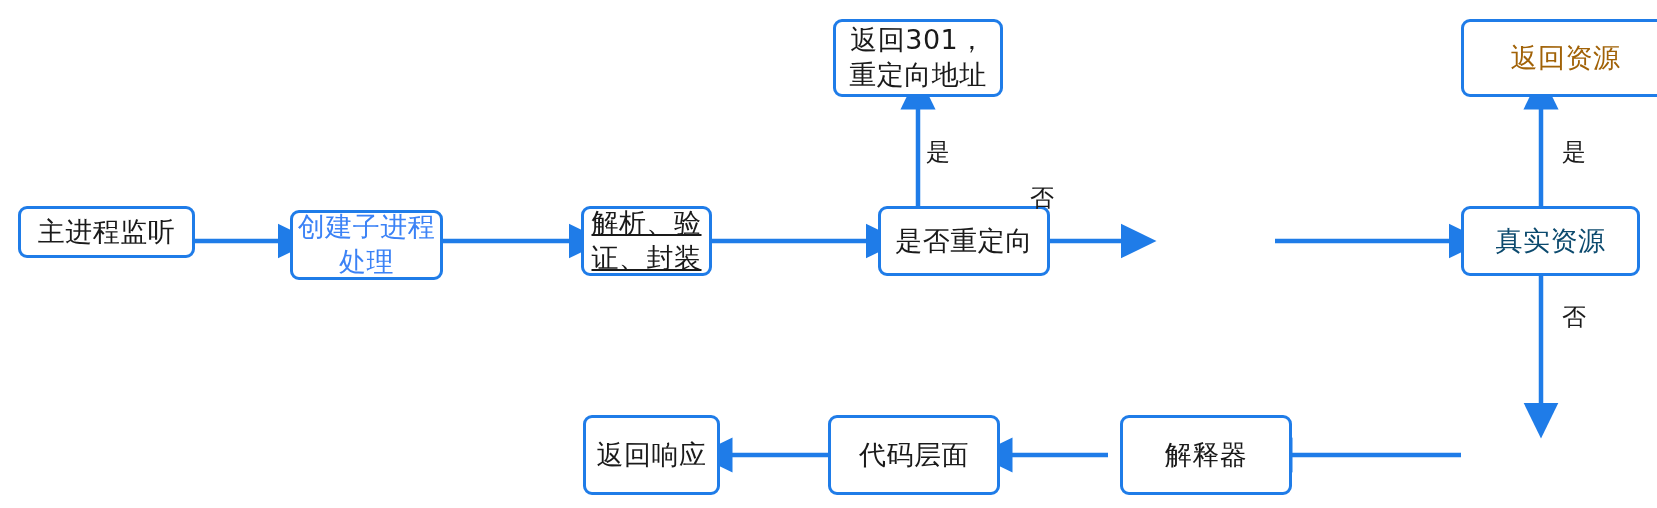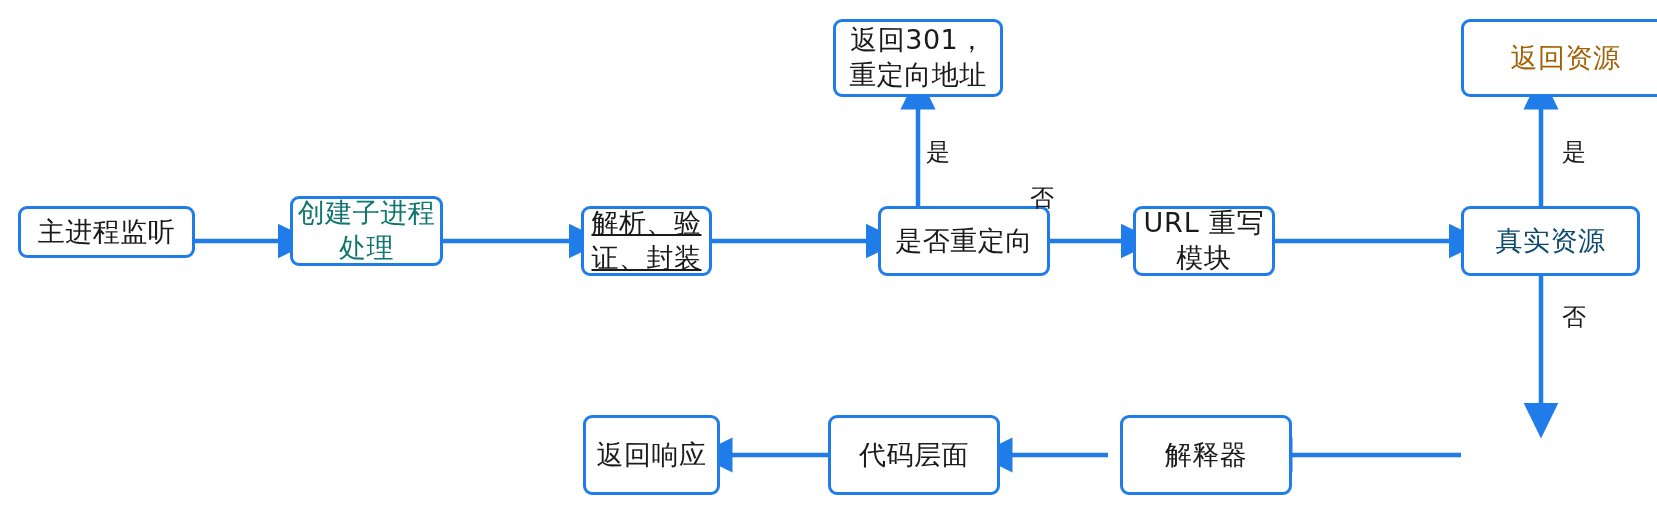--- a/index.html
+++ b/index.html
@@ -75,29 +75,27 @@
       <line x1="1275" y1="241" x2="1453" y2="241"></line>
       <line x1="1541" y1="206" x2="1541" y2="105"></line>
       <line x1="1541" y1="276" x2="1541" y2="407"></line>
       <line x1="1461" y1="455" x2="1288" y2="455"></line>
       <line x1="1108" y1="455" x2="1008" y2="455"></line>
       <line x1="828" y1="455" x2="728" y2="455"></line>
     </g>
   </svg>
 
   <div class="node" style="left: 18px; top: 206px; width: 177px; height: 52px; border-color: rgb(31, 124, 232); color: rgb(26, 26, 26);">主进程监听</div>
-  <div class="node" style="left: 290px; top: 196px; width: 153px; height: 70px; border-color: rgb(31, 124, 232); color: #0f766e;">创建子进程
+  <div class="node" style="left: 290px; top: 210px; width: 153px; height: 70px; border-color: rgb(31, 124, 232); color: #3b82f6;">创建子进程
 处理</div>
   <div class="node" style="left: 581px; top: 206px; width: 131px; height: 70px; border-color: rgb(31, 124, 232); color: rgb(26, 26, 26); text-decoration: underline;">解析、验
 证、封装</div>
   <div class="node" style="left: 878px; top: 206px; width: 172px; height: 70px; border-color: rgb(31, 124, 232); color: rgb(26, 26, 26);">是否重定向</div>
   <div class="node" style="left: 833px; top: 19px; width: 170px; height: 78px; border-color: rgb(31, 124, 232); color: rgb(26, 26, 26);">返回301，
 重定向地址</div>
-  <div class="node latin" style="left: 1133px; top: 206px; width: 142px; height: 70px; border-color: rgb(31, 124, 232); color: rgb(26, 26, 26);">URL 重写
-模块</div>
   <div class="node" style="left: 1461px; top: 206px; width: 179px; height: 70px; border-color: rgb(31, 124, 232); color: #0c4a6e;">真实资源</div>
   <div class="node" style="left: 1461px; top: 19px; width: 209px; height: 78px; border-color: rgb(31, 124, 232); color: #a16207;">返回资源</div>
   <div class="node" style="left: 1108px; top: 415px; width: 172px; height: 80px; border-color: rgb(31, 124, 232); color: rgb(26, 26, 26); margin-left: 12px;">解释器</div>
   <div class="node" style="left: 828px; top: 415px; width: 172px; height: 80px; border-color: rgb(31, 124, 232); color: rgb(26, 26, 26);">代码层面</div>
   <div class="node" style="left: 583px; top: 415px; width: 137px; height: 80px; border-color: rgb(31, 124, 232); color: rgb(26, 26, 26);">返回响应</div>
 
   <div class="edge-label" style="left: 926px; top: 140px; color: rgb(26, 26, 26);">是</div>
   <div class="edge-label" style="left: 1030px; top: 186px; color: rgb(26, 26, 26);">否</div>
   <div class="edge-label" style="left: 1562px; top: 140px; color: rgb(26, 26, 26);">是</div>
   <div class="edge-label" style="left: 1562px; top: 305px; color: rgb(26, 26, 26);">否</div>

